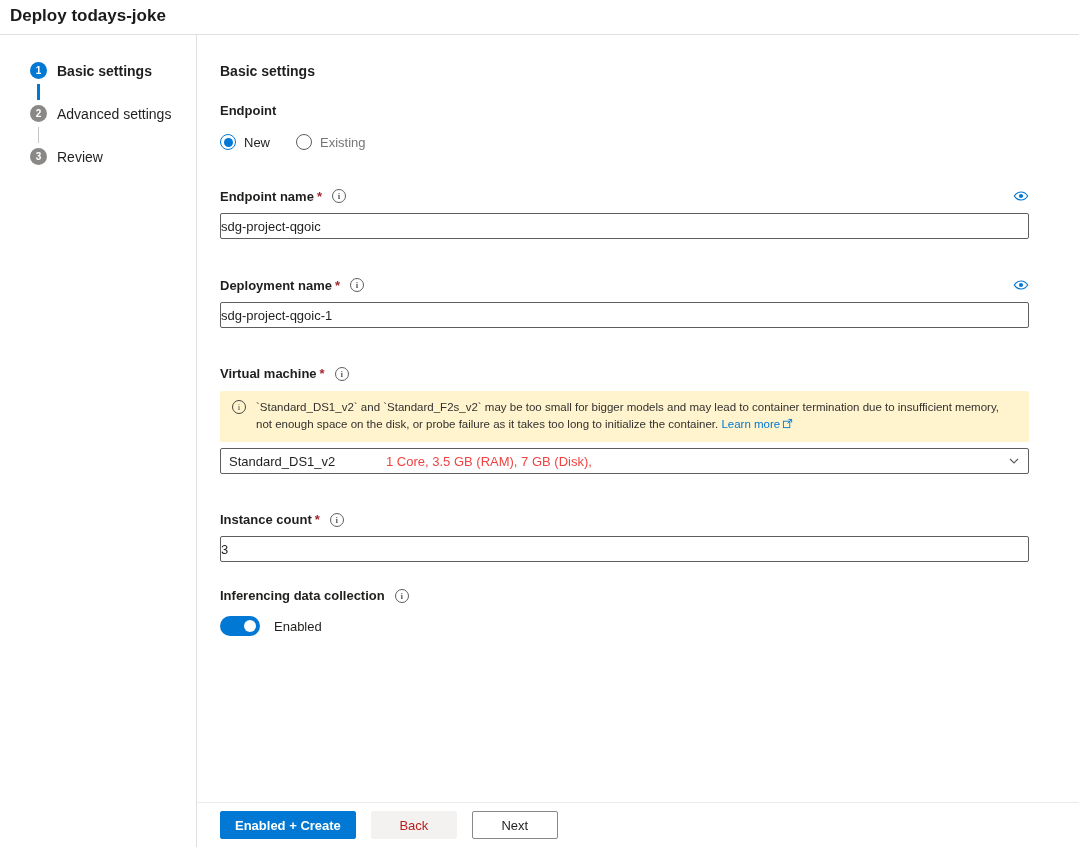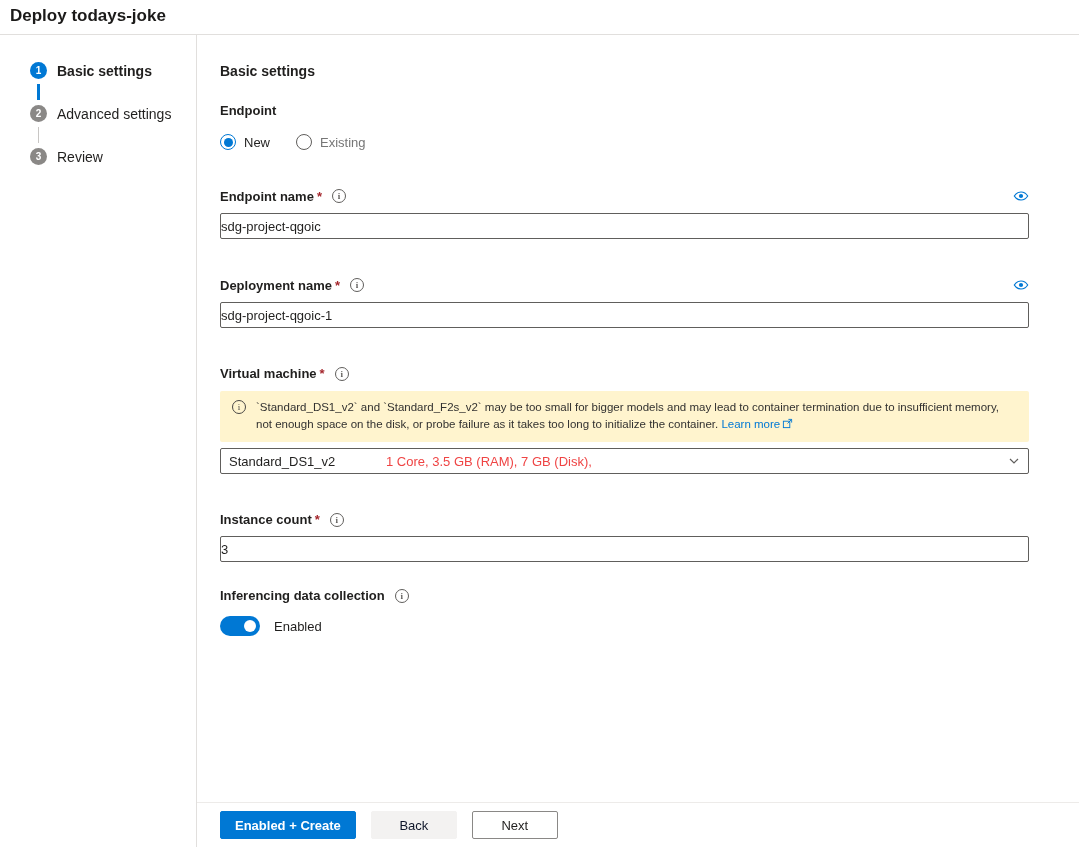--- a/index.html
+++ b/index.html
@@ -72,21 +72,21 @@
   .toggle { width: 40px; height: 20px; border-radius: 10px; background: #0078d4; position: relative; cursor: pointer; flex-shrink: 0; }
   .toggle-knob { position: absolute; top: 4px; right: 4px; width: 12px; height: 12px; border-radius: 50%; background: #fff; }
   .toggle-label { color: #201f1e; }
 
   
   .footer { margin: auto -50px 0 -23px; border-top: 1px solid #edebe9; padding: 8px 50px 8px 23px;
             display: flex; align-items: center; gap: 15px; }
   .btn { height: 28px; border-radius: 2px; font-family: "Liberation Sans", sans-serif; font-size: 13px;
          display: inline-flex; align-items: center; justify-content: center; cursor: pointer; border: 1px solid transparent; }
   .btn-primary { background: #0078d4; color: #fff; font-weight: 600; padding: 0 14px; border-color: #0078d4; }
-  .btn-disabled { background: #f3f2f1; color: #0f172a; width: 86px; cursor: default; border-color: #f3f2f1; }
+  .btn-disabled { background: #f3f2f1; color: #b91c1c; width: 86px; cursor: default; border-color: #f3f2f1; }
   .btn-default { background: #fff; color: #201f1e; border-color: #8a8886; width: 86px; }
 </style>
 </head>
 <body>
 
 <div class="page-header">
   <div class="page-title">Deploy todays-joke</div>
 </div>
 
 <div class="content">

